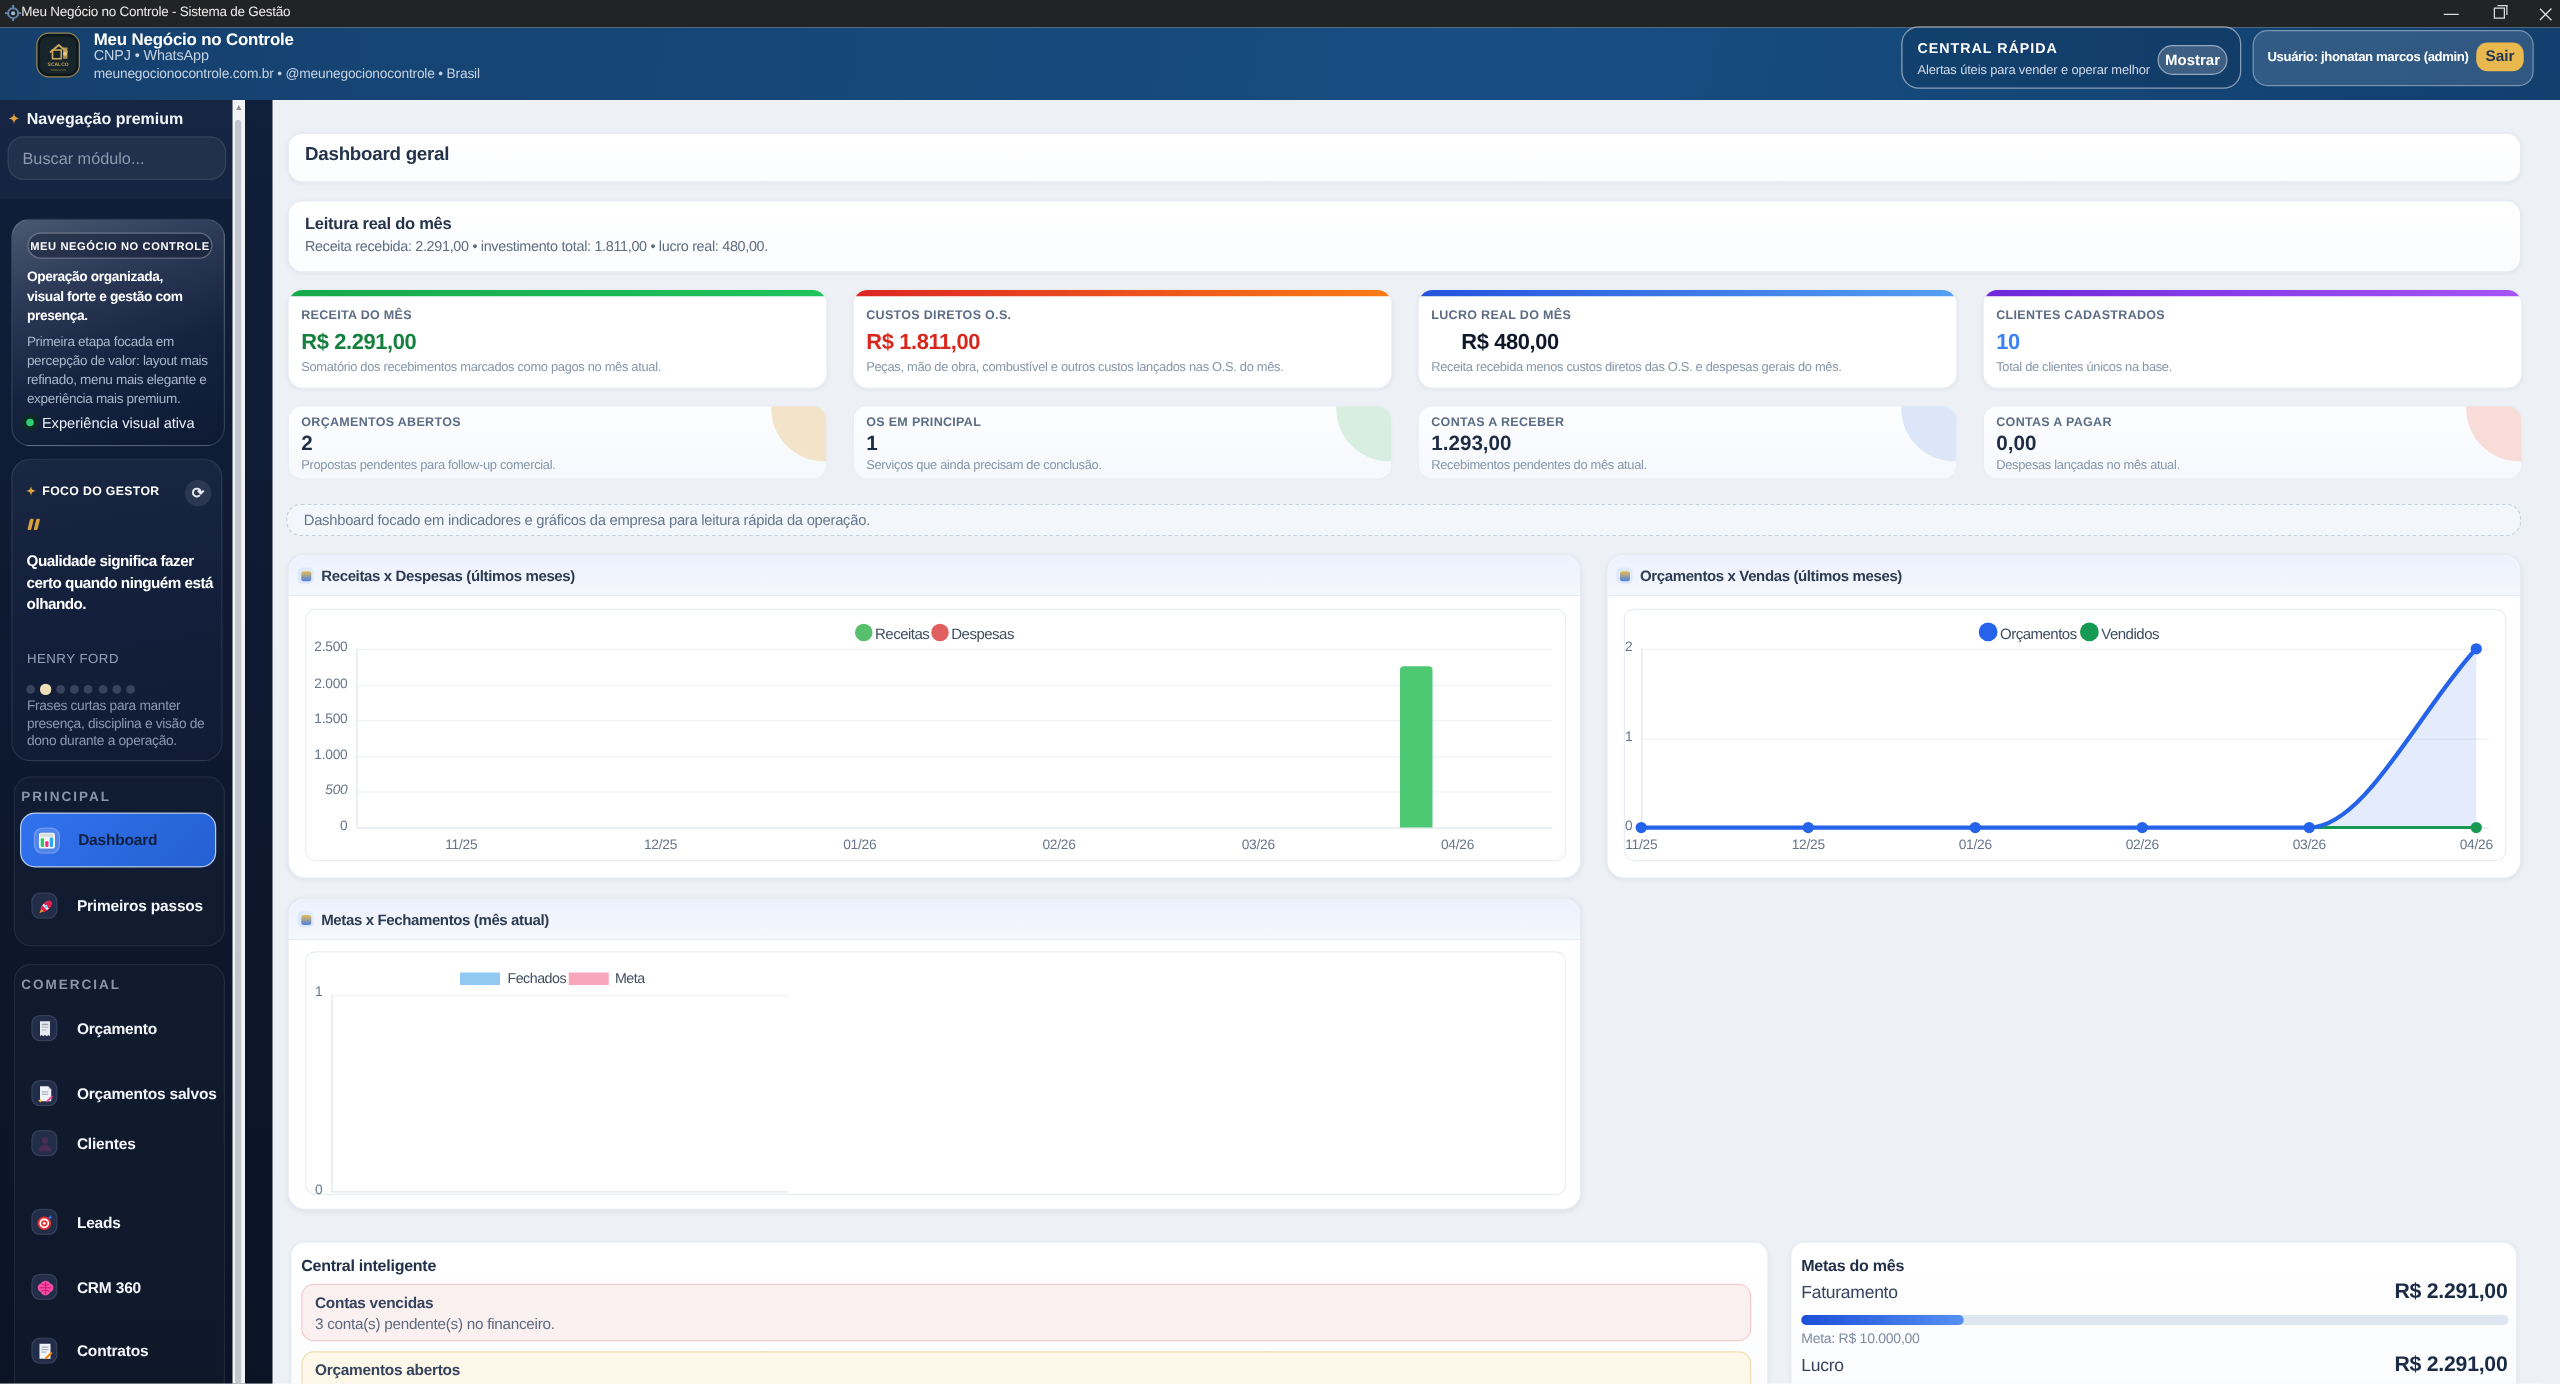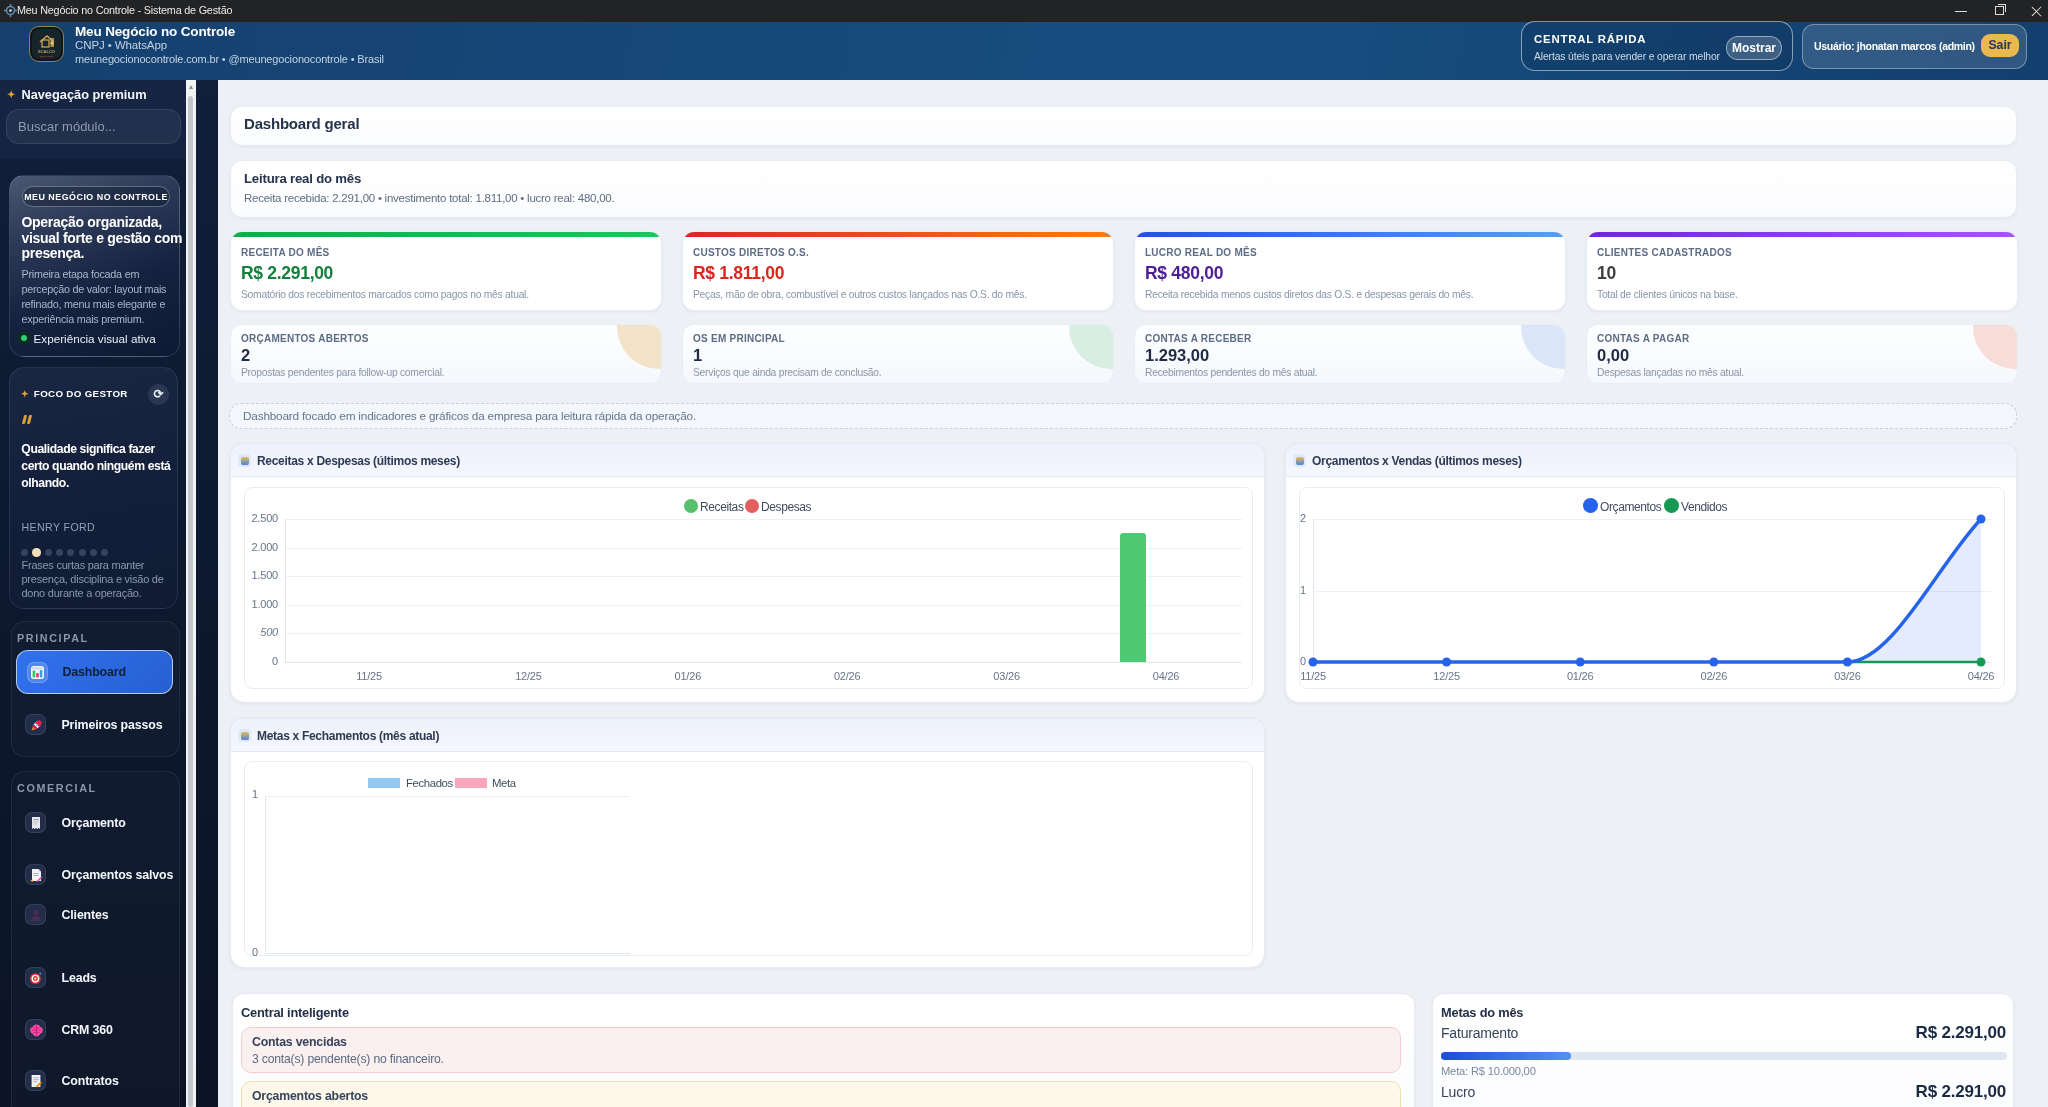--- a/index.html
+++ b/index.html
@@ -31,21 +31,21 @@
 .scr{left:186px;top:80px;width:10px;height:1027px;background:#f2f3f5;}
 .scr .th{left:2px;top:16px;width:5px;height:1011px;background:#c2c6cd;border-radius:3px;}
 .scr .up{left:1px;top:2px;width:8px;height:8px;font-size:7px;color:#8a8f98;text-align:center;line-height:9px;}
 
 .toppanel{left:0;top:0;width:186px;height:79px;background:rgba(28,45,78,.45);}
 .navprem{left:7px;top:6.5px;font-size:12.8px;font-weight:bold;color:#f2f5f9;}
 .navprem .dia{color:#e0a33e;font-size:10px;margin-right:6px;vertical-align:1px;}
 .search{left:6px;top:29px;width:175px;height:35px;border-radius:13px;background:rgba(255,255,255,.055);border:1px solid rgba(255,255,255,.09);color:#8e9aad;font-size:13px;line-height:33px;padding-left:11px;}
 .hero{left:9px;top:95px;width:171px;height:182px;border-radius:15px;border:1px solid rgba(255,255,255,.13);background:linear-gradient(160deg,#4b5871 0%,#2b3856 30%,#15223f 62%,#0e1a33 100%);}
 .badge{left:12px;top:10px;width:148px;height:21px;border-radius:11px;background:rgba(10,20,40,.4);border:1px solid rgba(255,255,255,.3);color:#fff;font-size:8.9px;font-weight:bold;letter-spacing:.5px;text-align:center;line-height:20px;white-space:nowrap;}
-.hh{left:11.5px;top:39px;font-size:14px;letter-spacing:-.3px;line-height:15.6px;font-weight:bold;color:#fff;white-space:nowrap;}
+.hh{left:11.5px;top:39px;font-size:11px;letter-spacing:-.3px;line-height:15.6px;font-weight:bold;color:#fff;white-space:nowrap;}
 .hp{left:11.5px;top:91px;font-size:10.8px;letter-spacing:-.25px;line-height:15px;color:#a9b5c8;white-space:nowrap;}
 .hdotw{left:7px;top:155px;width:14px;height:14px;border-radius:50%;background:#0d2b26;}
 .hdot{left:4px;top:4px;width:6px;height:6px;border-radius:50%;background:#2fd071;}
 .hst{left:23.5px;top:156px;font-size:11.7px;color:#e9eff7;white-space:nowrap;}
 .foco{left:9px;top:287px;width:169px;height:242px;border-radius:15px;border:1px solid rgba(255,255,255,.09);background:linear-gradient(170deg,#1a2742 0%,#131f3a 55%,#101b33 100%);}
 .fh{left:11px;top:20px;font-size:9.8px;font-weight:bold;letter-spacing:.3px;color:#fff;}
 .fh .dia2{color:#e0a33e;font-size:9px;margin-right:5px;}
 .fref{left:138px;top:16px;width:21px;height:21px;border-radius:50%;background:rgba(255,255,255,.09);color:#e8edf5;font-size:12px;font-weight:bold;text-align:center;line-height:21px;}
 .fq{left:13px;top:47px;width:14px;height:9px;}.fq i{position:absolute;top:0;width:3.2px;height:9px;background:#d9a23f;transform:skewX(-14deg);border-radius:1px;}.fq i:nth-child(2){left:5.4px;}
 .fquote{left:11.3px;top:73px;font-size:12.2px;letter-spacing:-.4px;line-height:17.2px;font-weight:bold;color:#fff;white-space:nowrap;}
@@ -317,27 +317,27 @@
       </div>
  <div class="abs kpi k2">
         <div class="abs bar b2"></div>
         <div class="abs kt">CUSTOS DIRETOS O.S.</div>
         <div class="abs kv" style="color:#d7281e;">R$ 1.811,00</div>
         <div class="abs kd">Peças, mão de obra, combustível e outros custos lançados nas O.S. do mês.</div>
       </div>
  <div class="abs kpi k3">
         <div class="abs bar b3"></div>
         <div class="abs kt">LUCRO REAL DO MÊS</div>
-        <div class="abs kv" style="color:#4c1d95;">R$ 480,00</div>
+        <div class="abs kv" style="color:#0f172a;margin-left:24px;">R$ 480,00</div>
         <div class="abs kd">Receita recebida menos custos diretos das O.S. e despesas gerais do mês.</div>
       </div>
  <div class="abs kpi k4">
         <div class="abs bar b4"></div>
         <div class="abs kt">CLIENTES CADASTRADOS</div>
-        <div class="abs kv" style="color:#404040;">10</div>
+        <div class="abs kv" style="color:#3b82f6;">10</div>
         <div class="abs kd">Total de clientes únicos na base.</div>
       </div>
  <div class="abs kpi2 q1">
         <div class="abs deco" style="background:#f3e3c9;"></div>
         <div class="abs kt">ORÇAMENTOS ABERTOS</div>
         <div class="abs kv2">2</div>
         <div class="abs kd">Propostas pendentes para follow-up comercial.</div>
       </div>
  <div class="abs kpi2 q2">
         <div class="abs deco" style="background:#d7eee1;"></div>

